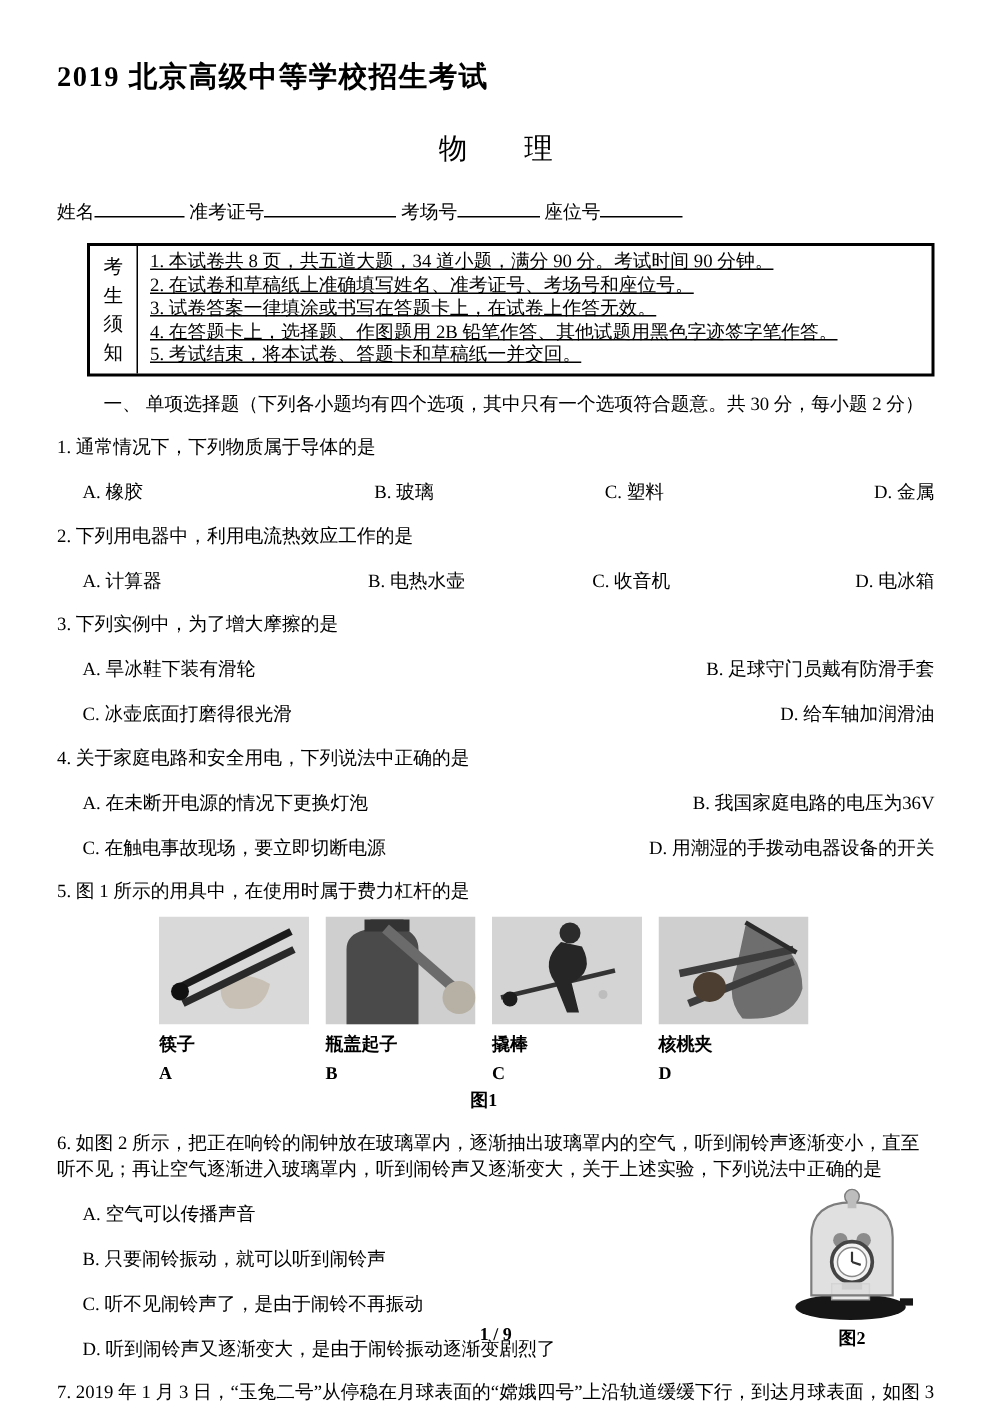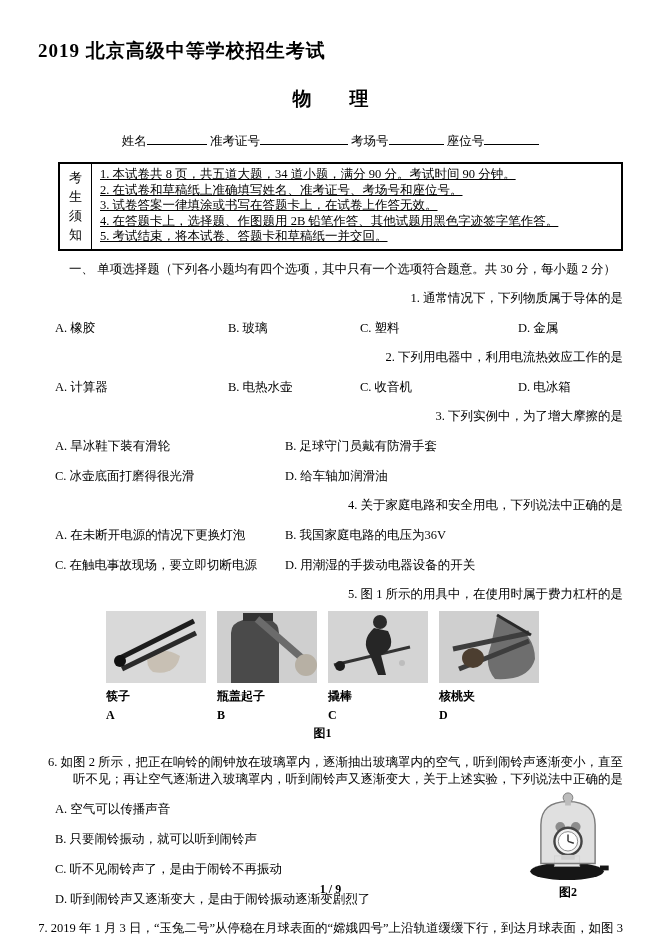--- a/index.html
+++ b/index.html
@@ -8,35 +8,35 @@
     width: 661px; height: 935px;
     margin: 0 auto;
     color: #000;
     font-family: "Liberation Serif", serif;
     font-size: 12.5px;
     overflow: hidden;
   }
   .page { width: 661px; height: 935px; padding: 30px 38px 0 38px; position: relative; }
 
   .title { text-align: left; font-size: 19px; font-weight: bold; letter-spacing: 1px; margin-top: 8px; }
-  .subject { text-align: center; font-size: 19px; font-weight: bold; margin-top: 22px; }
-  .idline { text-align: center; margin-top: 20px; font-size: 12.5px; }
+  .subject { text-align: center; font-size: 19px; font-weight: normal; margin-top: 22px; }
+  .idline { text-align: left; margin-top: 20px; font-size: 12.5px; }
   .blank { display: inline-block; border-bottom: 1px solid #000; height: 13px; vertical-align: baseline; }
   .w60 { width: 60px; } .w85 { width: 88px; } .w55 { width: 55px; }
 
   .notice { display: flex; border: 2px solid #000; margin-top: 12px; margin-left: 20px; }
   .notice-side { width: 32px; border-right: 1px solid #000; display: flex; align-items: center; justify-content: center; }
   .notice-side-text { width: 14px; word-break: break-all; line-height: 19px; text-align: center; font-size: 13px; }
   .notice-body { flex: 1; padding: 3px 8px 4px 8px; }
   .notice-body div { line-height: 15.6px; text-decoration: underline; }
 
   .sec-heading { margin-top: 9px; line-height: 18px; margin-left: 31px; }
 
-  .q-text { margin-top: 12px; line-height: 17px; text-align: right; }
-  .opts { display: flex; margin-top: 13px; padding-left: 17px; }
+  .q-text { margin-top: 12px; line-height: 17px; }
+  .opts { display: flex; margin-top: 13px; padding-left: 17px; justify-content: space-between; }
   .cols4 .opt:nth-child(1) { width: 173px; }
   .cols4 .opt:nth-child(2) { width: 132px; }
   .cols4 .opt:nth-child(3) { width: 158px; }
   .cols2 .opt:nth-child(1) { width: 230px; }
   .opt { white-space: nowrap; }
 
   .figure1 { margin-top: 8px; padding-left: 68px; }
   .fig1-row { display: flex; gap: 11px; }
   .fig-item { width: 100px; text-align: left; font-weight: bold; }
   .fig-item svg { width: 100px; height: 72px; display: block; }

